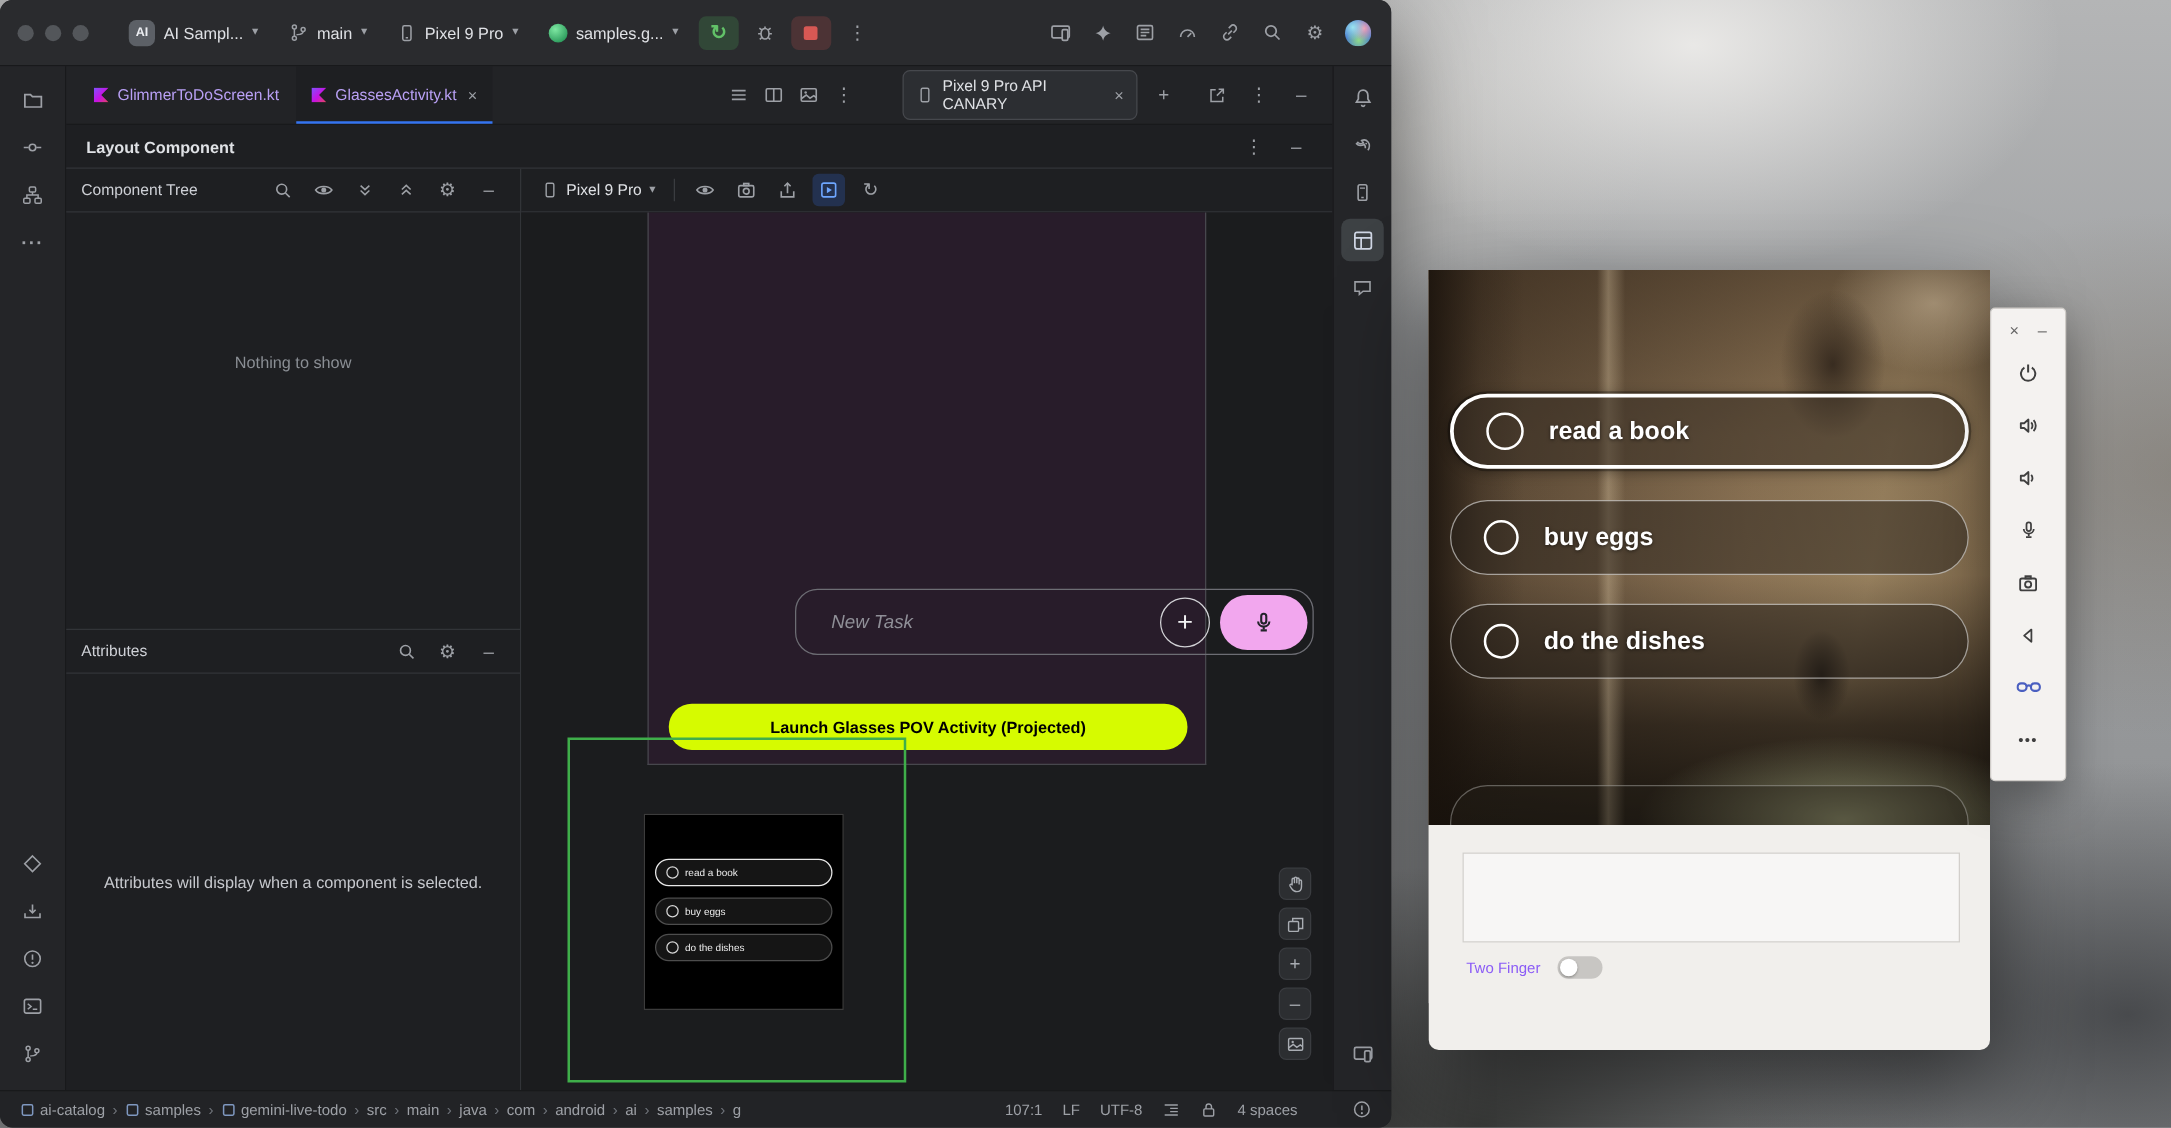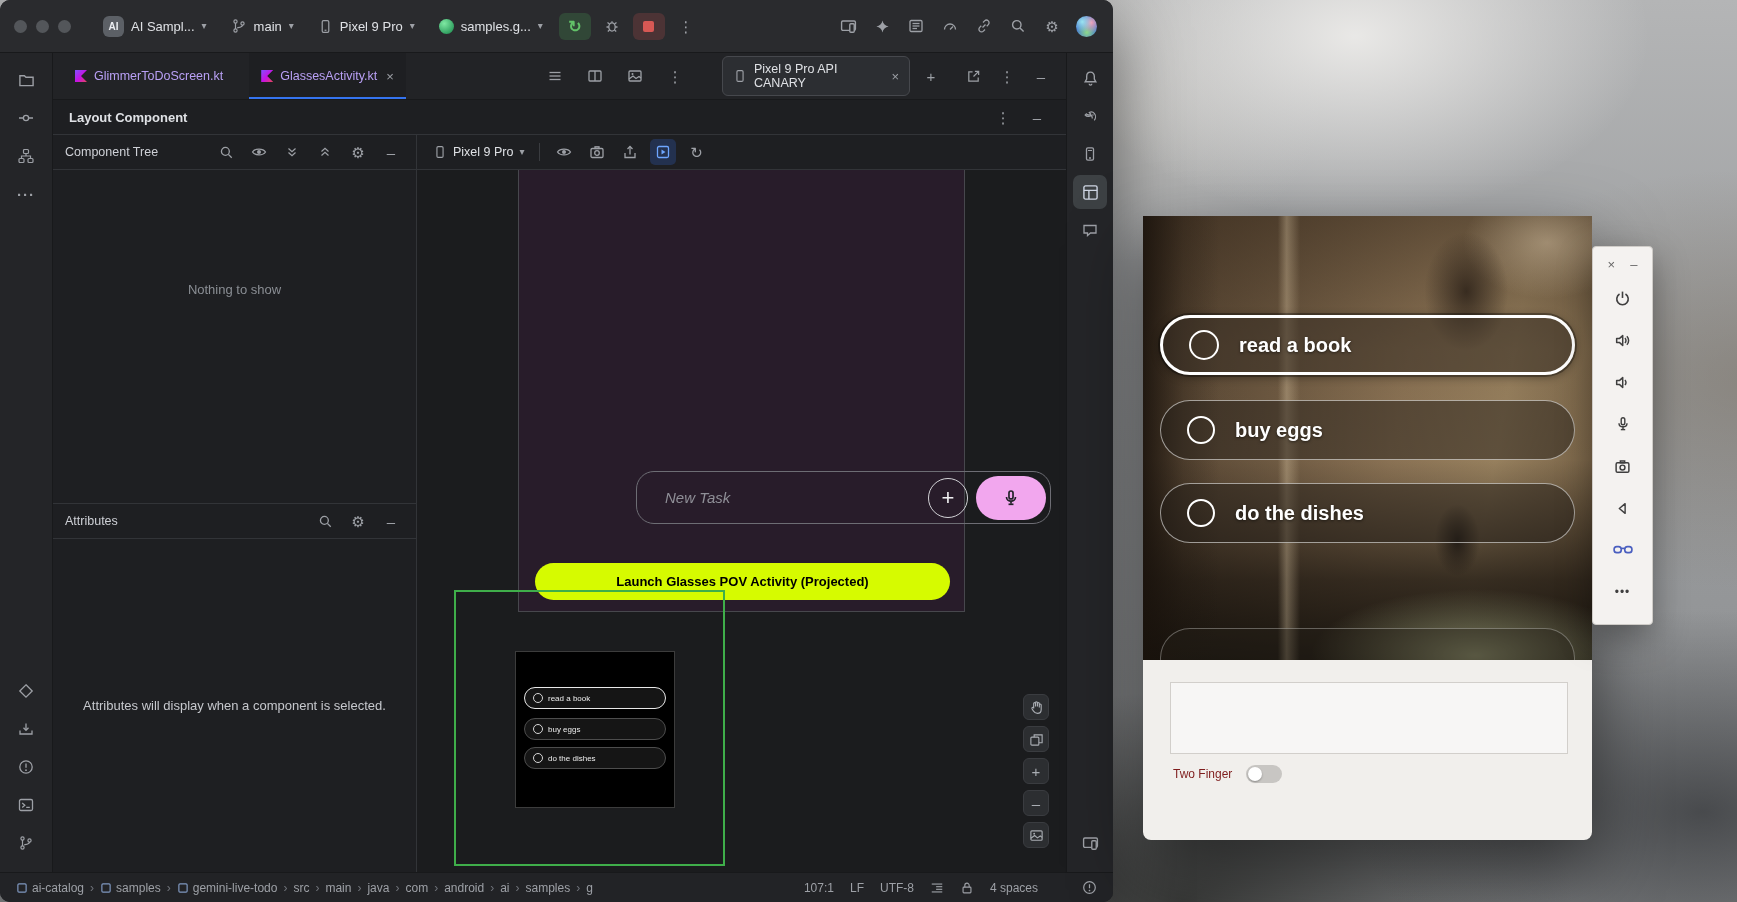--- a/index.html
+++ b/index.html
@@ -33,21 +33,21 @@
                radial-gradient(circle at 72% 32%,#f6a0b4,transparent 48%),
                radial-gradient(circle at 52% 78%,#8fd98a,transparent 52%),#4a7fd0;}
   
   .leftstrip{position:absolute;left:0;top:53px;width:53px;bottom:30px;background:#242528;border-right:1px solid #18191b;display:flex;flex-direction:column;align-items:center;padding:10px 0 12px;box-sizing:border-box;gap:4px;}
   .rightstrip{position:absolute;left:1066px;top:53px;width:47px;bottom:30px;background:#242528;border-left:1px solid #18191b;display:flex;flex-direction:column;align-items:center;padding:8px 0 12px;box-sizing:border-box;gap:4px;}
   .strip-cell{width:34px;height:34px;border-radius:7px;display:flex;align-items:center;justify-content:center;color:#9da0a6;}
   .strip-cell.sel{background:#3d4144;}
   .spacer{flex:1;}
   
   .tabrow{position:absolute;left:53px;top:53px;width:1013px;height:47px;border-bottom:1px solid #18191b;display:flex;box-sizing:border-box;background:#222326;}
-  .ed-tabs{width:645px;display:flex;align-items:center;padding:0 10px;gap:14px;box-sizing:border-box;}
+  .ed-tabs{width:645px;display:flex;align-items:center;padding:0 10px;gap:2px;box-sizing:border-box;}
   .tab{display:flex;align-items:center;gap:7px;height:46px;padding:0 12px;font-size:12.5px;color:#b9a0f5;}
   .tab.sel{background:#1e1f22;box-shadow:inset 0 -2px 0 #3574f0;}
   .kicon{width:12px;height:12px;background:linear-gradient(135deg,#7f52ff 0%,#c811e2 55%,#e44857 100%);clip-path:polygon(0 0,100% 0,50% 50%,100% 100%,0 100%);}
   .tab-close{color:#9da0a6;font-size:13px;margin-left:2px;}
   .run-area{flex:1;display:flex;align-items:center;padding:0 12px 0 24px;gap:8px;box-sizing:border-box;}
   .dev-tab{display:flex;align-items:center;gap:7px;border:1px solid #46484d;background:#2c2e32;border-radius:6px;padding:5px 10px;font-size:12.5px;color:#dfe1e5;}
   
   .inspector{position:absolute;left:53px;top:100px;width:1013px;bottom:30px;background:#1e1f22;}
   .insp-header{height:35px;border-bottom:1px solid #323438;display:flex;align-items:center;padding:0 16px;gap:8px;box-sizing:border-box;}
   .insp-title{font-size:13px;font-weight:bold;color:#dfe1e5;}
@@ -98,21 +98,21 @@
       linear-gradient(100deg,#4a3a2a 0%,#6b5740 30%,#8a7254 55%,#97805e 75%,#6e5a40 100%);
   }
   .todo-pill{position:absolute;left:17px;width:415px;height:60px;border-radius:30px;display:flex;align-items:center;gap:20px;padding:0 26px;box-sizing:border-box;color:#fff;font-weight:bold;font-size:20px;background:rgba(38,32,26,.5);border:1.5px solid rgba(255,255,255,.55);text-shadow:0 1px 3px rgba(0,0,0,.55);}
   .todo-pill.focused{border:3px solid #fff;background:rgba(52,43,34,.55);box-shadow:0 0 0 2px rgba(0,0,0,.3),0 2px 10px rgba(0,0,0,.4);}
   .todo-circle{width:24px;height:24px;border:2.2px solid #fff;border-radius:50%;flex:none;}
   .todo-pill.focused .todo-circle{width:26px;height:26px;border-width:2.6px;}
   .todo-pill.partial{border-color:rgba(255,255,255,.3);background:rgba(38,32,26,.4);}
   .emu-bottom{height:150px;position:relative;background:#f1efec;border-radius:0 0 8px 8px;}
   .touchpad{position:absolute;left:27px;top:22px;width:398px;height:72px;background:#f7f6f5;border:1px solid #d2cfcb;box-sizing:border-box;}
   .tf-row{position:absolute;left:30px;top:105px;display:flex;align-items:center;gap:14px;}
-  .tf-label{font-size:12px;color:#7f1d1d;}
+  .tf-label{font-size:12px;color:#8b5cf6;}
   .toggle{width:36px;height:18px;border-radius:9px;background:#c8c6c3;position:relative;}
   .knob{position:absolute;left:2px;top:2px;width:14px;height:14px;border-radius:50%;background:#fff;box-shadow:0 1px 2px rgba(0,0,0,.3);}
   
   .emu-controls{position:absolute;left:1592px;top:246px;width:61px;height:379px;background:#f4f2f0;border:1px solid #cfccc8;border-radius:4px;box-shadow:0 12px 34px rgba(0,0,0,.35);display:flex;flex-direction:column;align-items:center;padding:6px 0;box-sizing:border-box;}
   .ctrl-top{display:flex;gap:15px;color:#666;font-size:13px;height:22px;align-items:center;margin-bottom:2px;}
   .ctrl-btn{width:40px;height:42px;display:flex;align-items:center;justify-content:center;color:#3f3f3f;}
   .dots{font-size:12px;letter-spacing:1px;color:#3f3f3f;}
   .ic{display:inline-flex;align-items:center;justify-content:center;}
   svg{display:block;}
 </style>

